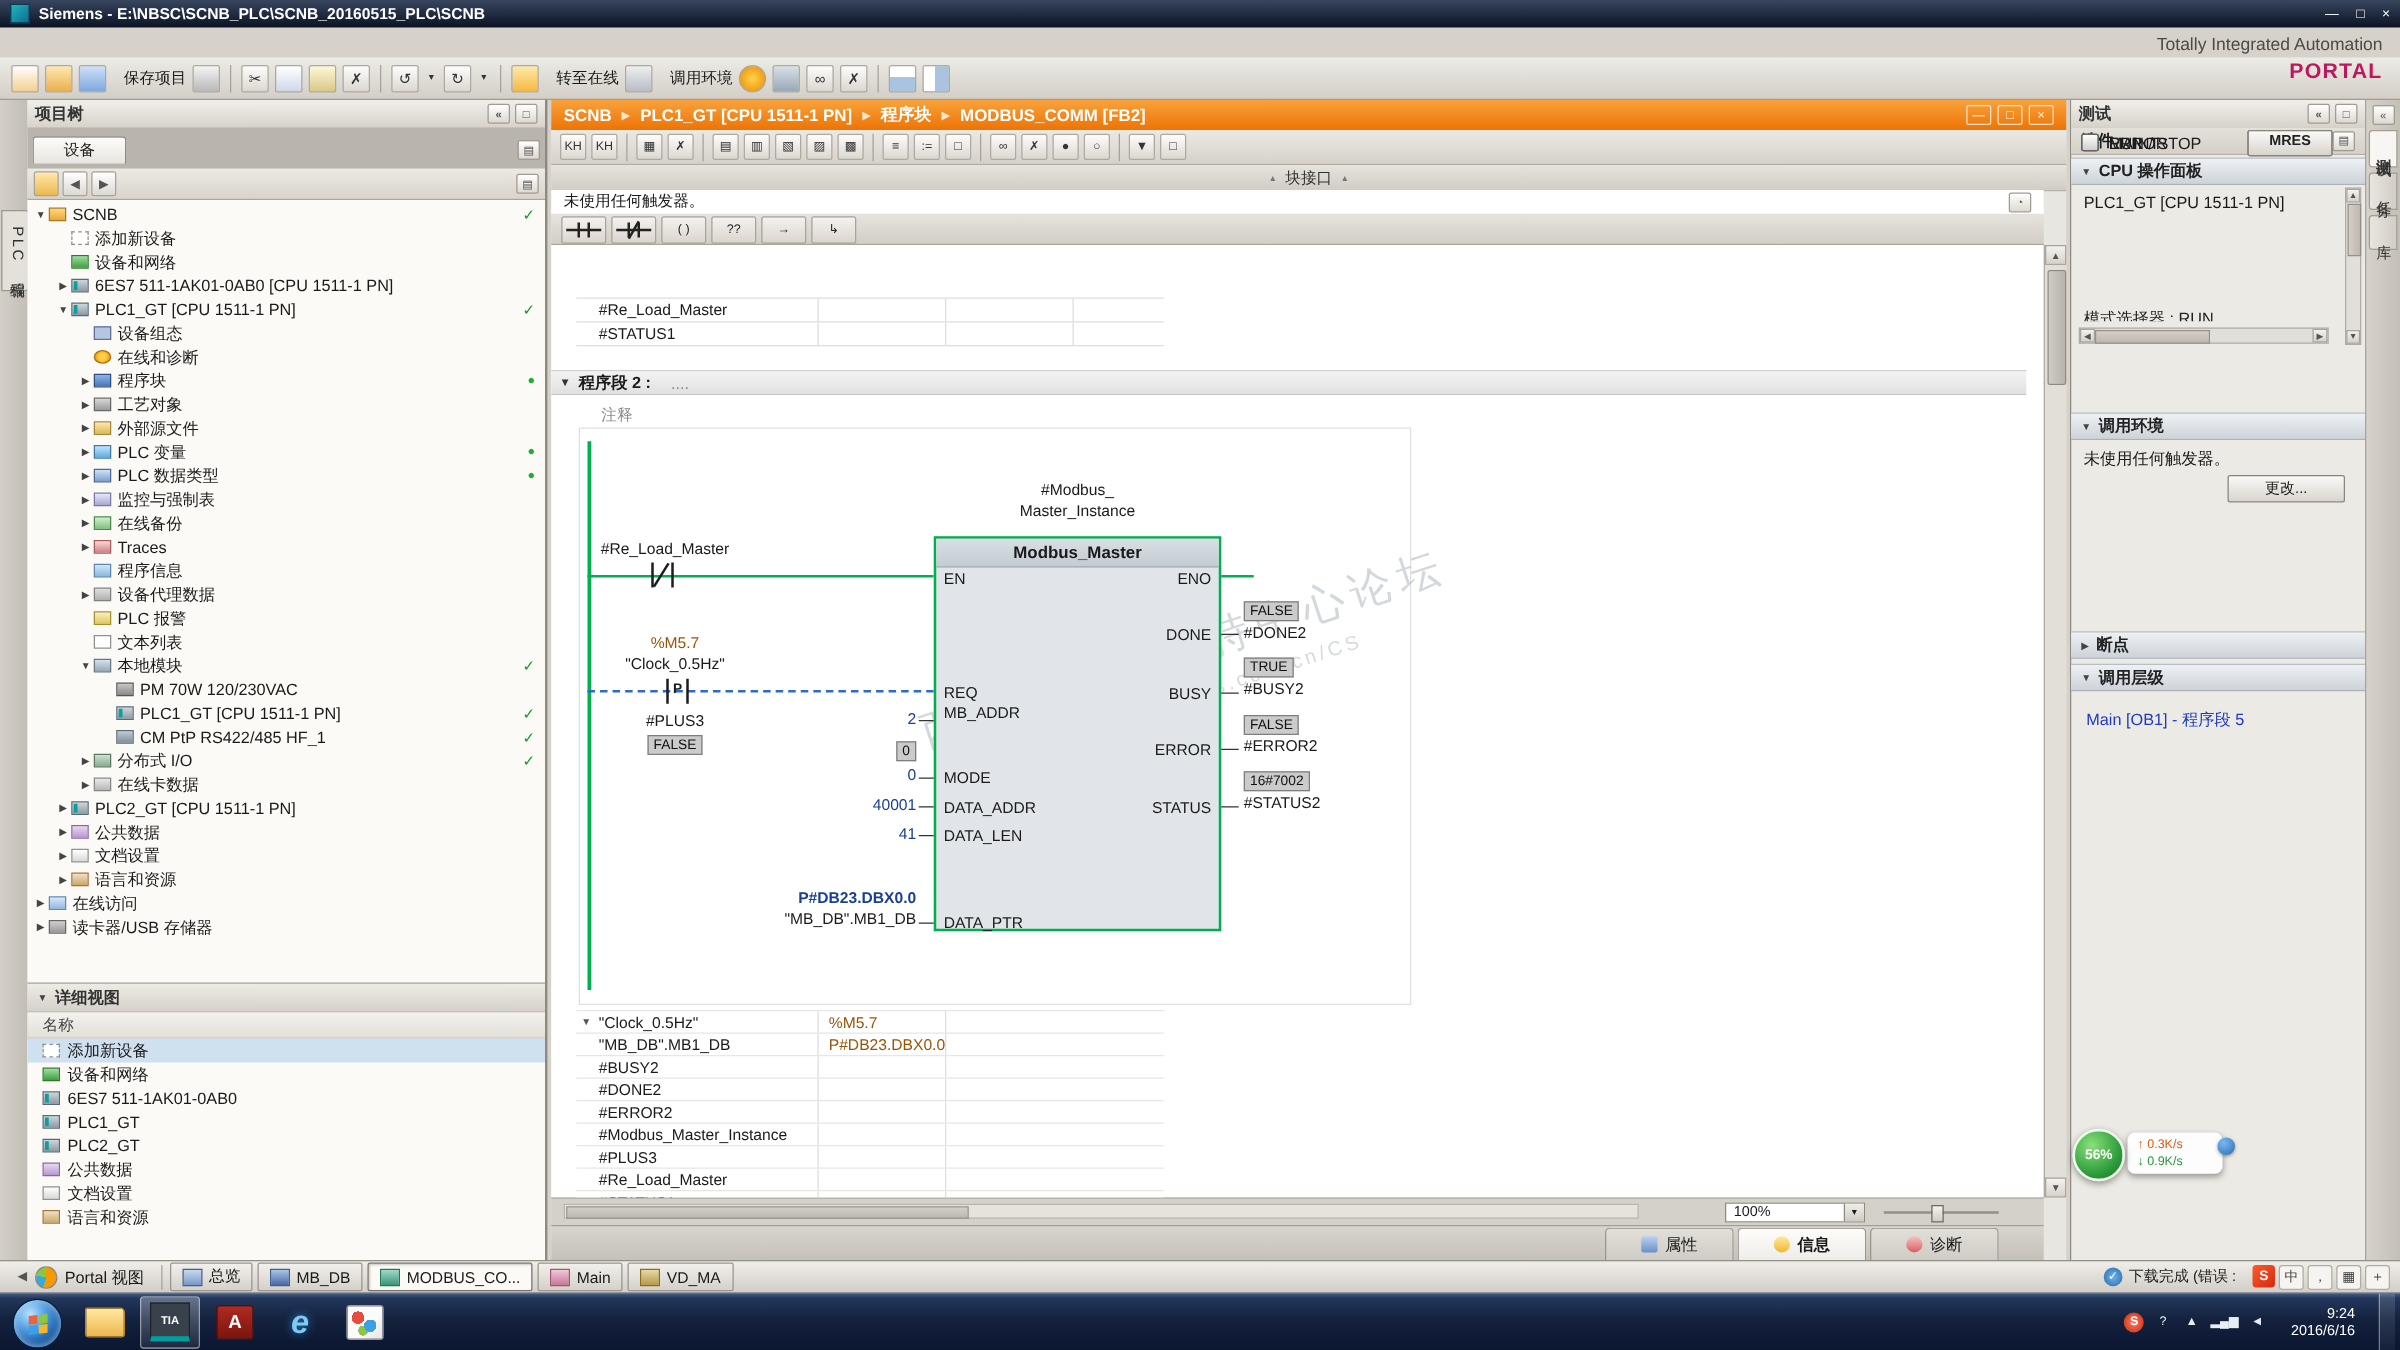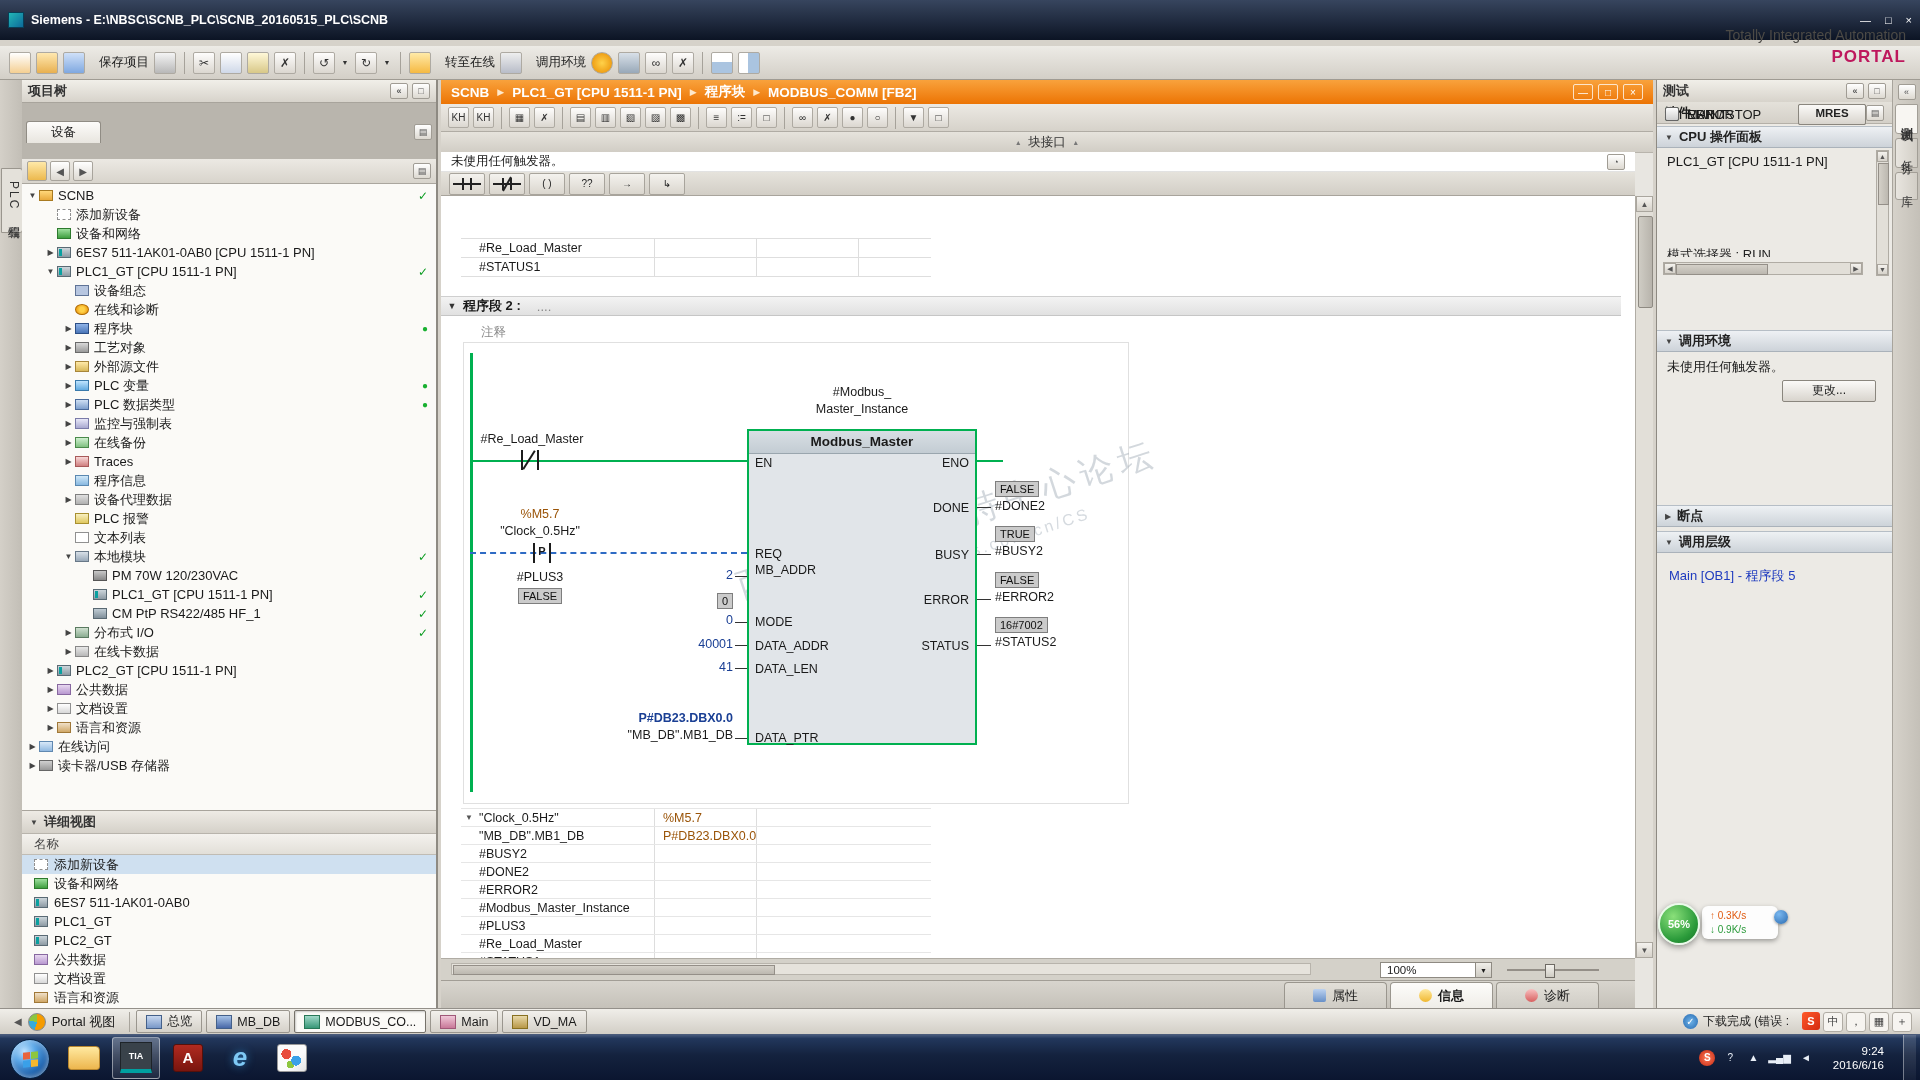--- a/index.html
+++ b/index.html
@@ -1,20 +1,20 @@
 <!DOCTYPE html>
 <html><head>
 <meta charset="utf-8">
 <style>
   html,body{margin:0;padding:0;background:#555}
   #screen{position:relative;width:1920px;height:1080px;overflow:hidden;background:#d6d2ca;
     font-family:"Liberation Sans","DejaVu Sans",sans-serif;color:#1a1a1a;-webkit-font-smoothing:antialiased}
 
   
-  #titlebar{position:absolute;left:0;top:0;width:100%;height:40px;background:linear-gradient(#37455e,#0c1424);
+  #titlebar{position:absolute;left:0;top:0;width:100%;height:22px;background:linear-gradient(#37455e,#0c1424);
     color:#fff;display:flex;align-items:center;padding:0 8px;box-sizing:border-box;font-size:12.5px;font-weight:bold}
   .tb-ico{width:14px;height:14px;margin-right:7px;background:linear-gradient(135deg,#22b6b6,#0d6a9a);border:1px solid #083e56}
   #tb-ctrls{margin-left:auto;display:flex;gap:14px;font-size:11px;font-weight:normal}
   #tb-ctrls span{cursor:default}
 
   
   #menubar{position:absolute;left:0;top:22px;width:100%;height:24px;background:linear-gradient(#f4f2ee,#ddd9d1);
     display:flex;align-items:center;padding-left:10px;gap:2px;font-size:13px;box-sizing:border-box}
   .mi{padding:2px 9px}
   #toolbar{position:absolute;left:0;top:46px;width:100%;height:34px;background:linear-gradient(#edebe6,#d3cfc7);
@@ -48,21 +48,21 @@
     background:#e4e1da;border:1px solid #9a968e;border-radius:0 3px 3px 0;font-size:12px;letter-spacing:2px;color:#333}
 
   
   #ptree{position:absolute;left:22px;top:80px;width:416px;height:928px;background:#f2f0ec;border-right:2px solid #8e8a82;
     display:flex;flex-direction:column;box-sizing:border-box}
   .phead{height:22px;background:linear-gradient(#f1efe9,#d7d3cb);border-bottom:1px solid #a8a49c;display:flex;align-items:center;
     padding:0 6px;font-size:13px;font-weight:bold;color:#333}
   .phead .hicons{margin-left:auto;display:flex;gap:4px}
   .hic{width:16px;height:14px;border:1px solid #a09c94;background:linear-gradient(#fff,#ddd9d1);font-size:9px;
     display:flex;align-items:center;justify-content:center;border-radius:2px;color:#555}
-  .ptabs{height:24px;background:#b9b5ad;display:flex;align-items:flex-end;padding:16px 4px}
+  .ptabs{height:24px;background:#b9b5ad;display:flex;align-items:flex-end;padding:4px 4px}
   .ptab{height:21px;background:linear-gradient(#fdfcfa,#e8e5df);border:1px solid #908c84;border-bottom:none;
     border-radius:3px 3px 0 0;padding:0 24px;font-size:12.5px;display:flex;align-items:center}
   .ptabs .hic{margin-left:auto;margin-bottom:3px}
   .ptool{height:24px;background:linear-gradient(#ece9e3,#d8d4cc);border-bottom:1px solid #aaa69e;display:flex;
     align-items:center;padding:0 5px;gap:3px}
   .pt{width:18px;height:18px;border:1px solid #a8a49c;background:linear-gradient(#fff,#ddd9d2);font-size:10px;
     display:flex;align-items:center;justify-content:center;border-radius:2px;color:#555}
   .pt.folder{background:linear-gradient(#ffe9a8,#ecb94e)}
   .ptool .hic{margin-left:auto}
   .tree{height:624px;background:#fbfaf7;overflow:hidden;padding-top:2px}

